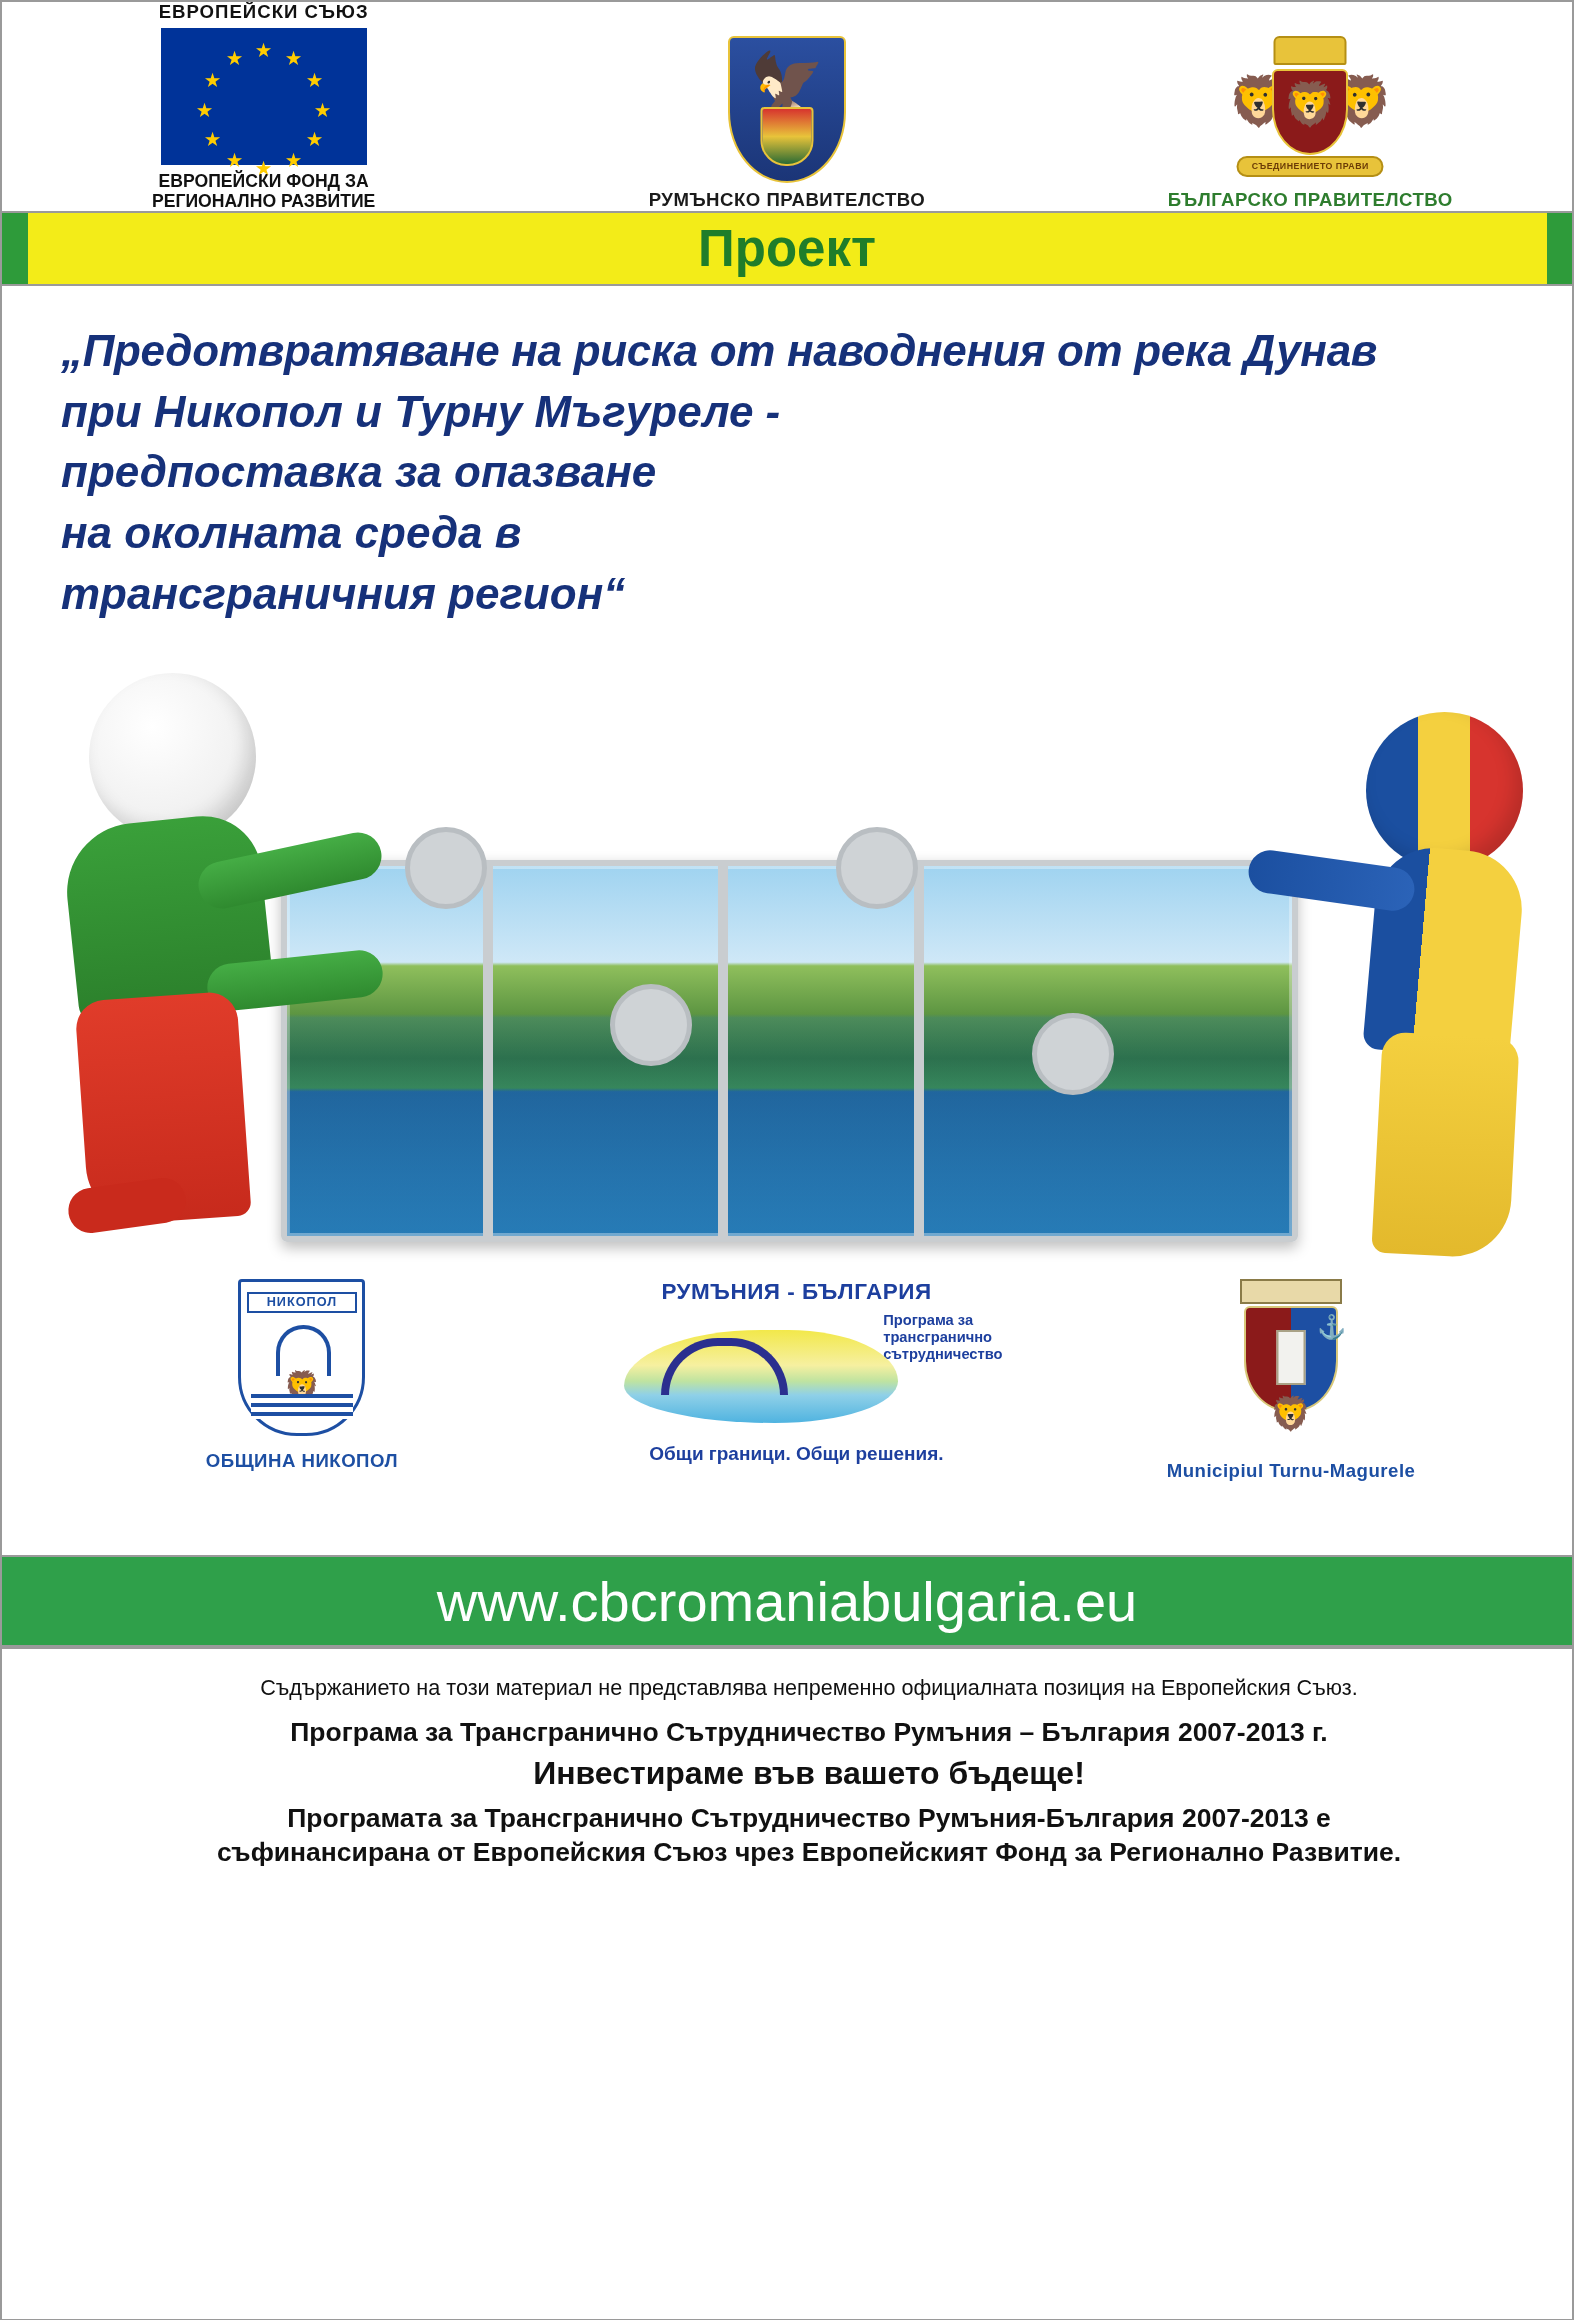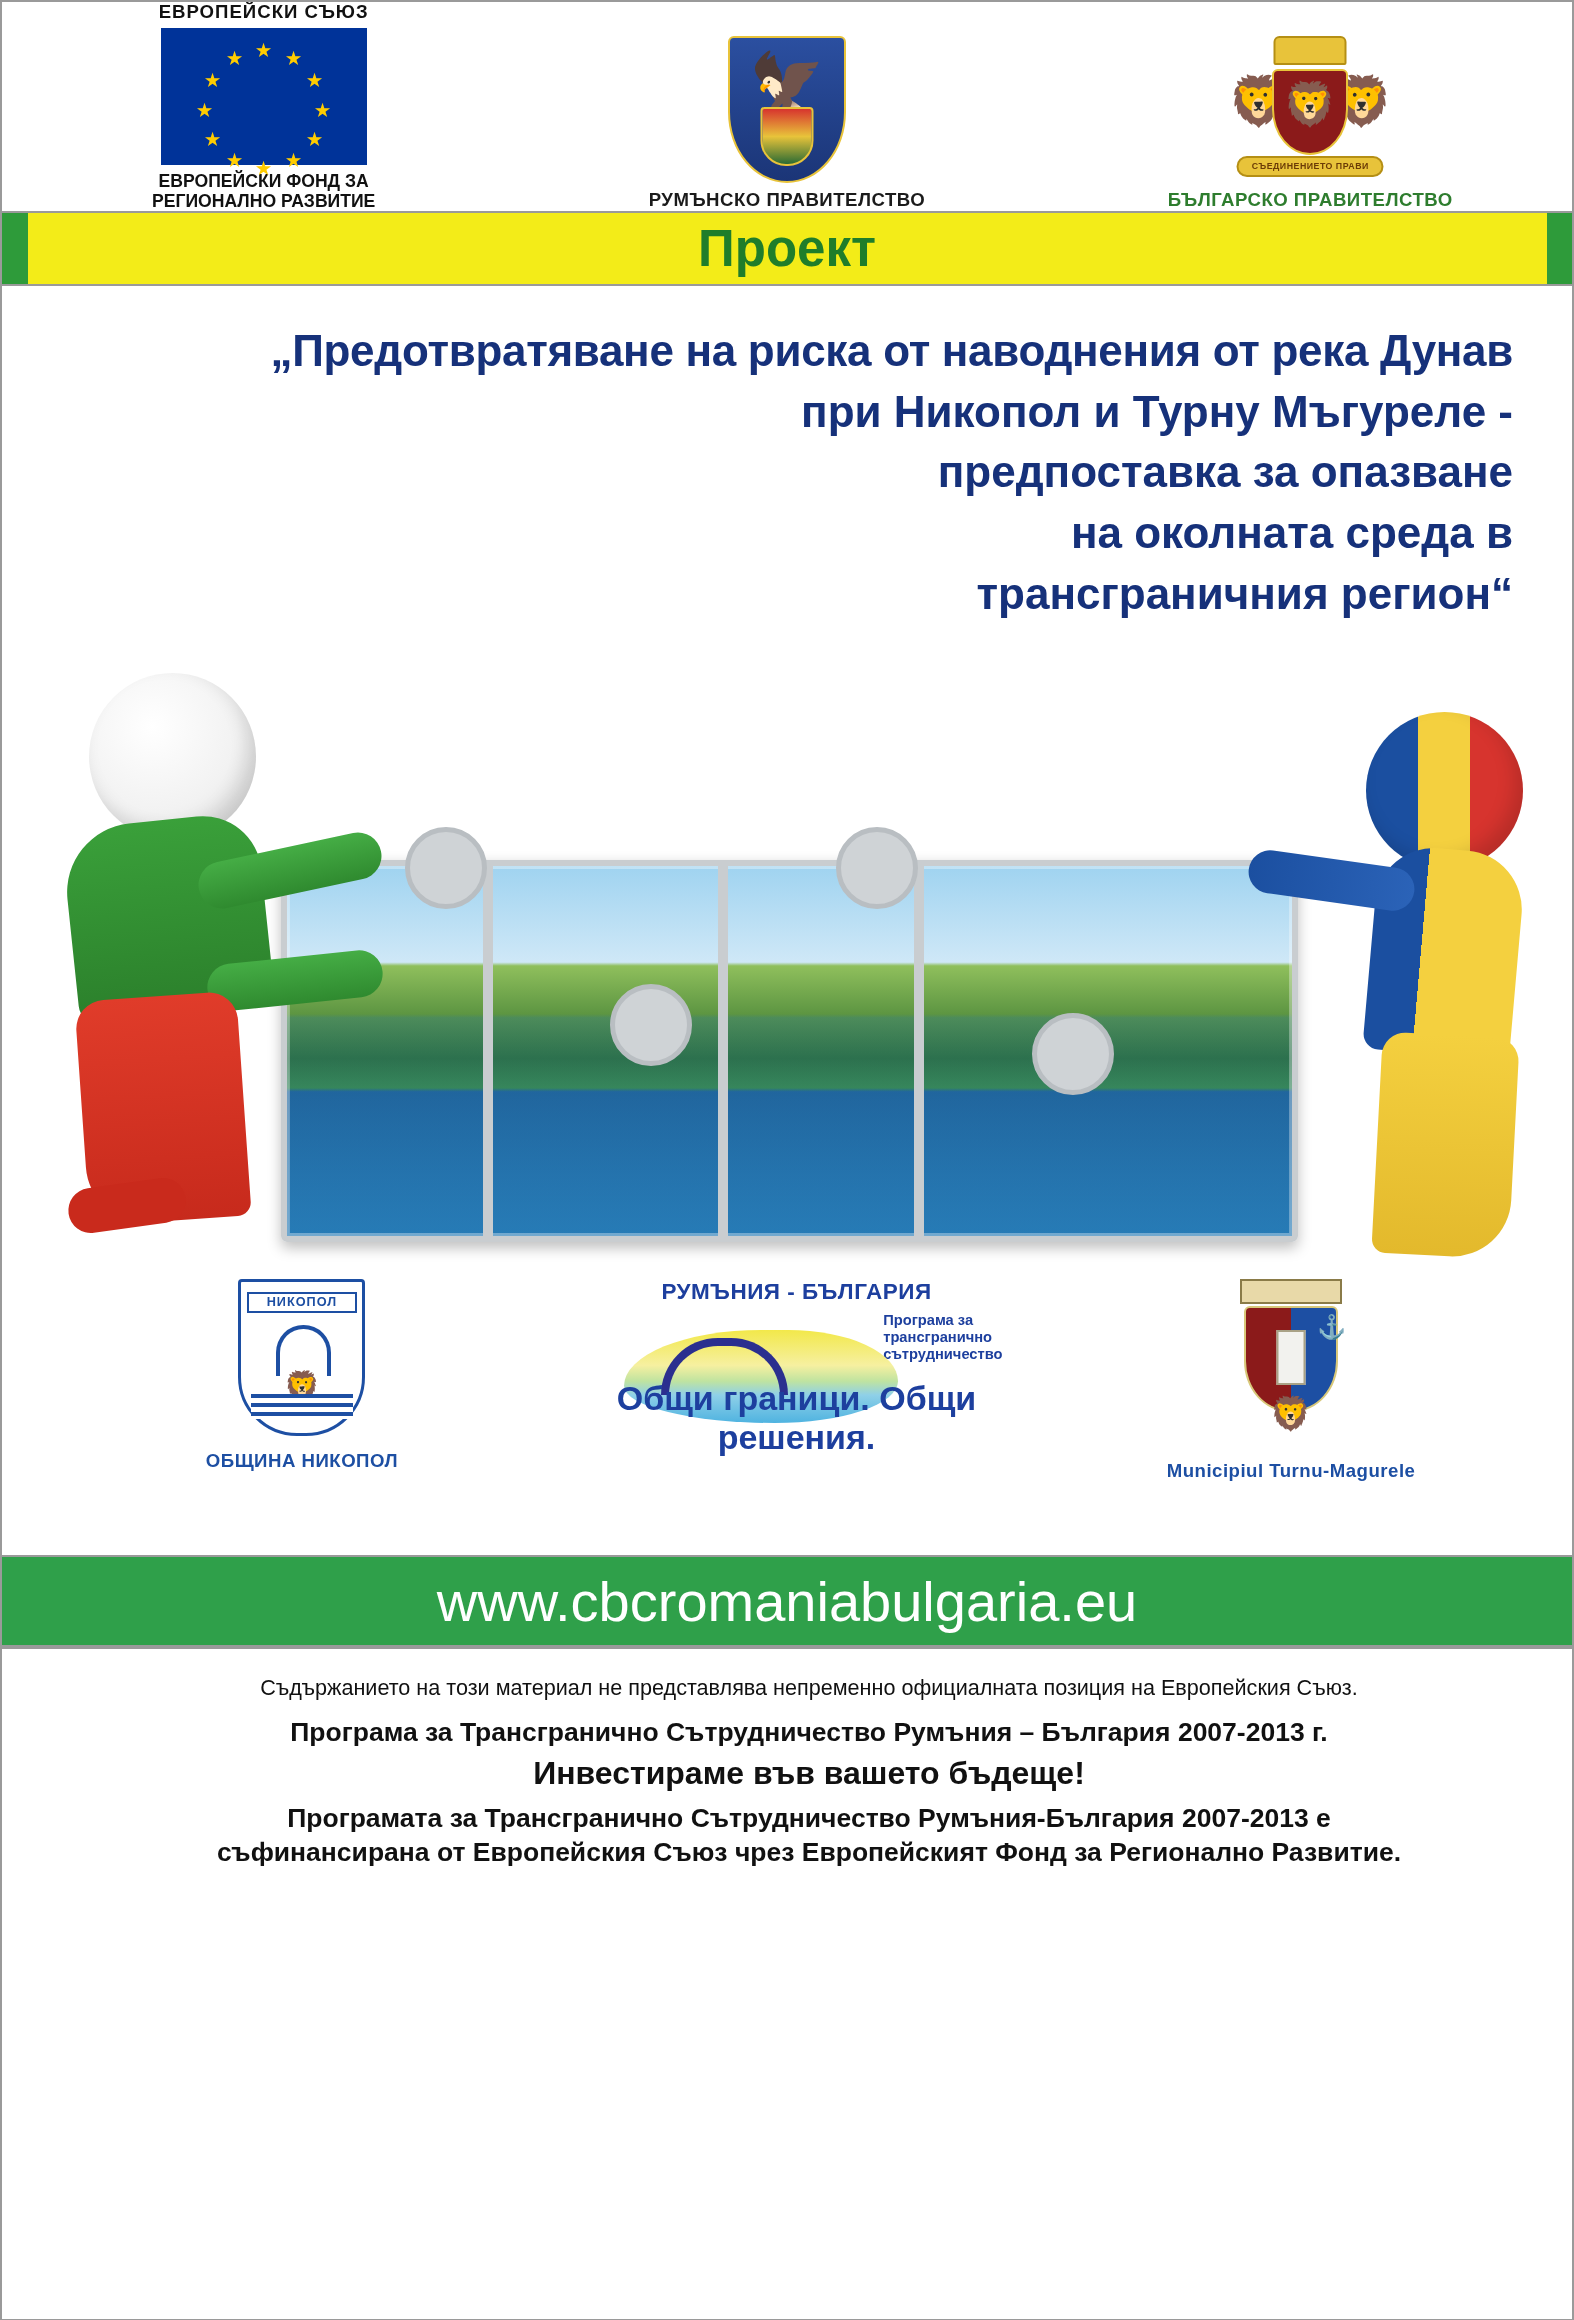--- a/index.html
+++ b/index.html
@@ -149,21 +149,22 @@
   }
   .project-label {
     font-size: 51px;
     font-weight: bold;
     color: #1f7d2a;
   }
 
   
   .title-area {
     padding: 35px 59px 9.8px 59px;
-    text-align: right;
+    text-align: left;
+    font-style: italic;
   }
   .title-line {
     font-size: 44px;
     font-weight: bold;
     color: #16317a;
     line-height: 1.38;
     white-space: nowrap;
   }
   .title-line.l1 { letter-spacing: -0.3px; }
 
@@ -346,22 +347,22 @@
     border-radius: 50% 40% 45% 55% / 60% 55% 45% 40%;
   }
   .prog-bridge {
     position: absolute; left: 76px; top: 59px;
     width: 127px; height: 57px;
     border: 8.8px solid #2b2f8f;
     border-bottom: none;
     border-radius: 69px 69px 0 0;
   }
   .prog-slogan {
-    position: absolute; left: 0; right: 0; bottom: 8px;
-    font-size: 34px; font-weight: bold; color: #1d3f9e;
+    position: absolute; left: 0; right: 0; bottom: 0;
+    font-size: 19px; font-weight: bold; color: #1d3f9e;
     text-align: center;
   }
 
   .tm-arms {
     width: 147px; height: 167px; margin: 0 auto; position: relative;
   }
   .tm-arms .wall {
     position: absolute; left: 50%; top: 0; transform: translateX(-50%);
     width: 102px; height: 25.5px;
     background: #e8d9a8; border: 2px solid #8a7b48;

